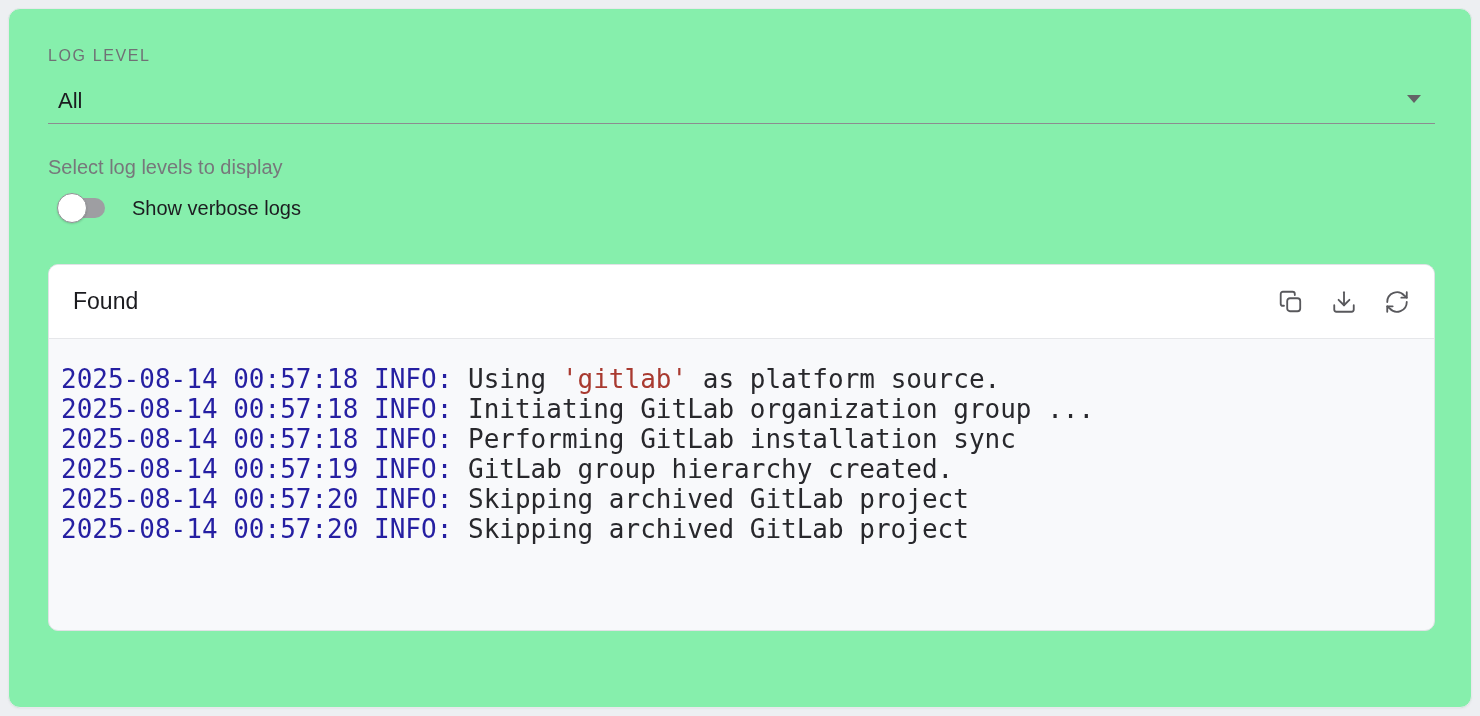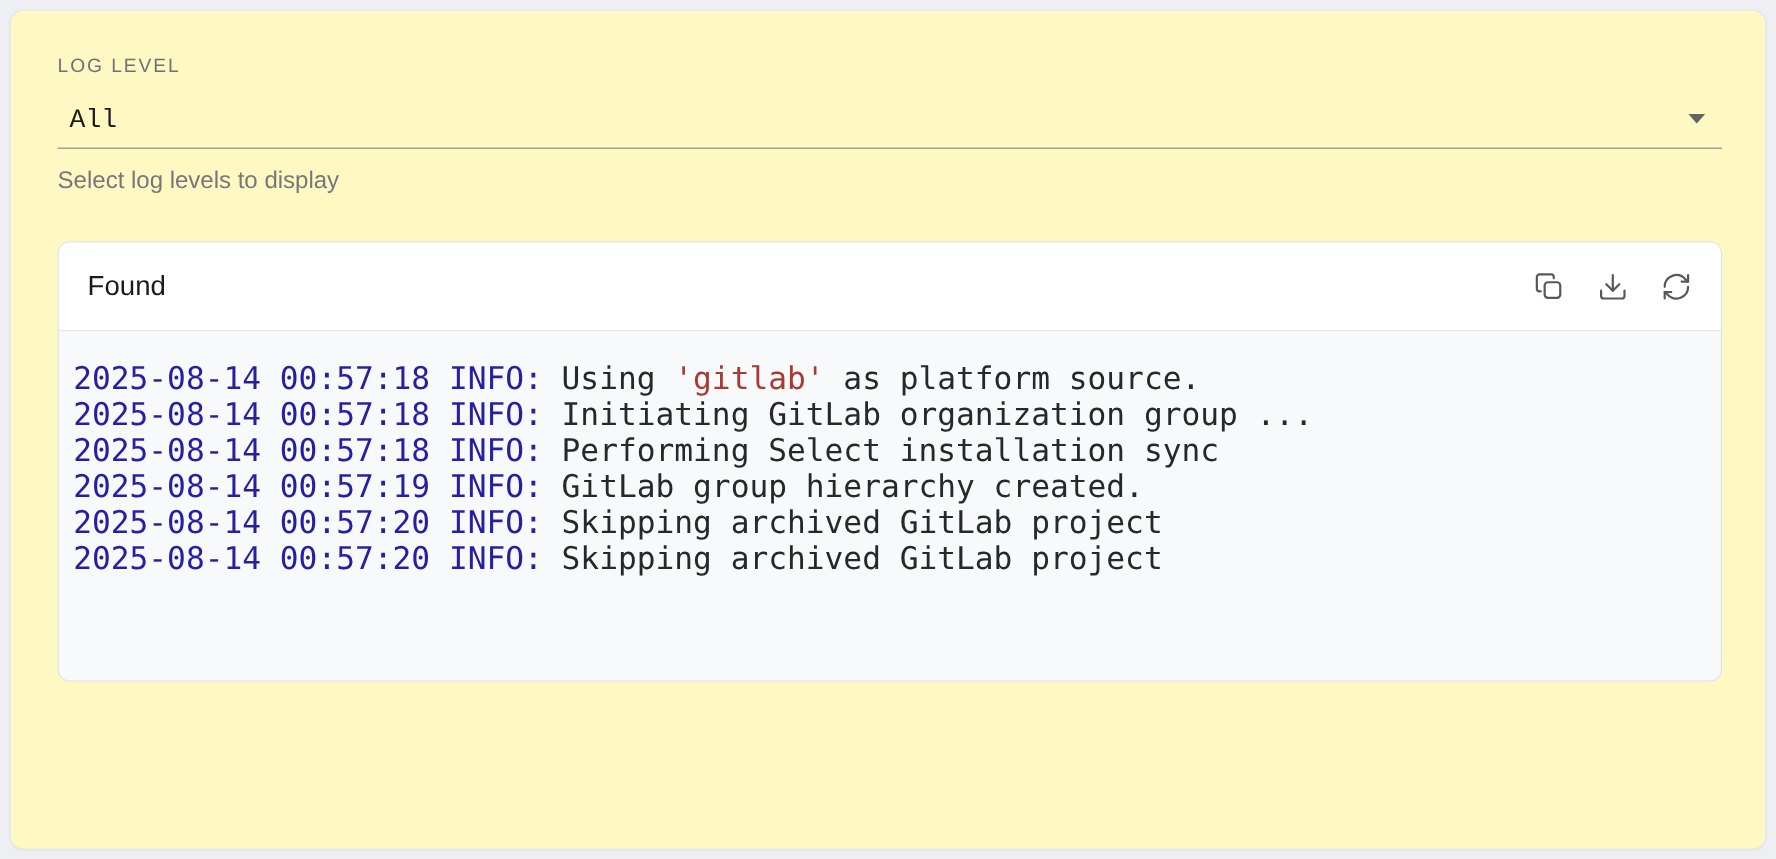--- a/index.html
+++ b/index.html
@@ -7,21 +7,21 @@
     padding: 0;
     width: 1480px;
     height: 716px;
     background: #edeff2;
     font-family: "Liberation Sans", "DejaVu Sans", sans-serif;
     overflow: hidden;
   }
   .outer-card {
     position: absolute;
     left: 8px; top: 8px; right: 8px; bottom: 8px;
-    background: #fef9c3;
+    background: #86efac;
     border: 1px solid #e7e8eb;
     border-radius: 12px;
     box-sizing: border-box;
     padding: 38px 36px 40px 39px;
     box-shadow: 0 1px 2px rgba(0,0,0,0.04);
   }
   .field-label {
     font-size: 16px;
     letter-spacing: 1.6px;
     color: #707075;
@@ -33,33 +33,32 @@
     border-bottom: 1px solid #8c8c90;
     position: relative;
     display: flex;
     align-items: center;
     cursor: pointer;
   }
   .select-value {
     font-size: 22px;
     color: #1c1c20;
     padding-left: 10px;
-    font-family: Liberation Mono, monospace;
   }
   .select-arrow {
     position: absolute;
     right: 14px;
     top: 17px;
     width: 0; height: 0;
     border-left: 7px solid transparent;
     border-right: 7px solid transparent;
     border-top: 8px solid #636366;
   }
   .helper-text {
-    margin-top: 16px;
+    margin-top: 32px;
     font-size: 20px;
     color: #77777b;
   }
   .other-options-label {
     margin-top: 42px;
   }
   .toggle-row {
     margin-top: 11px;
     display: flex;
     align-items: center;
@@ -168,20 +167,27 @@
   <div class="field-label">LOG LEVEL</div>
 
   <div class="select-control">
     <span class="select-value">All</span>
     <span class="select-arrow"></span>
   </div>
 
   <div class="helper-text">Select log levels to display</div>
 
 
+  <div class="toggle-row">
+    <div class="switch" role="switch" aria-checked="false">
+      <div class="switch-track"></div>
+      <div class="switch-thumb"></div>
+    </div>
+    <span class="toggle-label">Show verbose logs</span>
+  </div>
 
   <div class="logs-panel">
     <div class="logs-header">
       <span class="logs-title">Found</span>
       <div class="logs-actions">
         <button class="icon-button" title="Copy">
           <svg viewBox="0 0 24 24">
             <rect x="8.5" y="8.5" width="12" height="12" rx="2.5"></rect>
             <path d="M5.5 15.5h-1a2 2 0 0 1-2-2v-9a2 2 0 0 1 2-2h9a2 2 0 0 1 2 2v1"></path>
           </svg>
@@ -201,21 +207,21 @@
             <path d="M3 21v-5h5"></path>
           </svg>
         </button>
       </div>
     </div>
     <div class="logs-body">
   <div class="log-line"><span class="log-ts">2025-08-14 00:57:18</span><span class="log-level">INFO:</span><span class="log-msg"><span>Using </span><span class="log-quoted">'gitlab'</span><span> as platform source.</span></span></div>
 
   <div class="log-line"><span class="log-ts">2025-08-14 00:57:18</span><span class="log-level">INFO:</span><span class="log-msg"><span>Initiating GitLab organization group ...</span><span class="log-quoted"></span><span></span></span></div>
 
-  <div class="log-line"><span class="log-ts">2025-08-14 00:57:18</span><span class="log-level">INFO:</span><span class="log-msg"><span>Performing Select installation sync</span><span class="log-quoted"></span><span></span></span></div>
+  <div class="log-line"><span class="log-ts">2025-08-14 00:57:18</span><span class="log-level">INFO:</span><span class="log-msg"><span>Performing GitLab installation sync</span><span class="log-quoted"></span><span></span></span></div>
 
   <div class="log-line"><span class="log-ts">2025-08-14 00:57:19</span><span class="log-level">INFO:</span><span class="log-msg"><span>GitLab group hierarchy created.</span><span class="log-quoted"></span><span></span></span></div>
 
   <div class="log-line"><span class="log-ts">2025-08-14 00:57:20</span><span class="log-level">INFO:</span><span class="log-msg"><span>Skipping archived GitLab project</span><span class="log-quoted"></span><span></span></span></div>
 
   <div class="log-line"><span class="log-ts">2025-08-14 00:57:20</span><span class="log-level">INFO:</span><span class="log-msg"><span>Skipping archived GitLab project</span><span class="log-quoted"></span><span></span></span></div>
 
 
 </div>
   </div>

